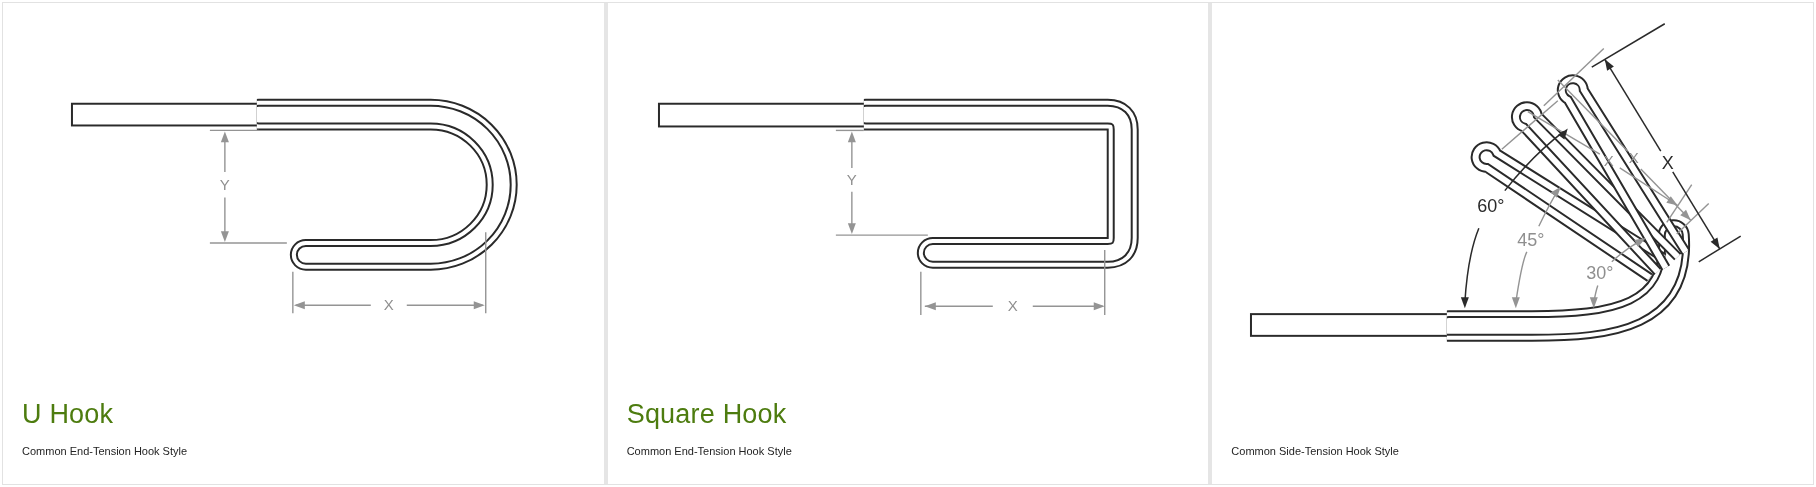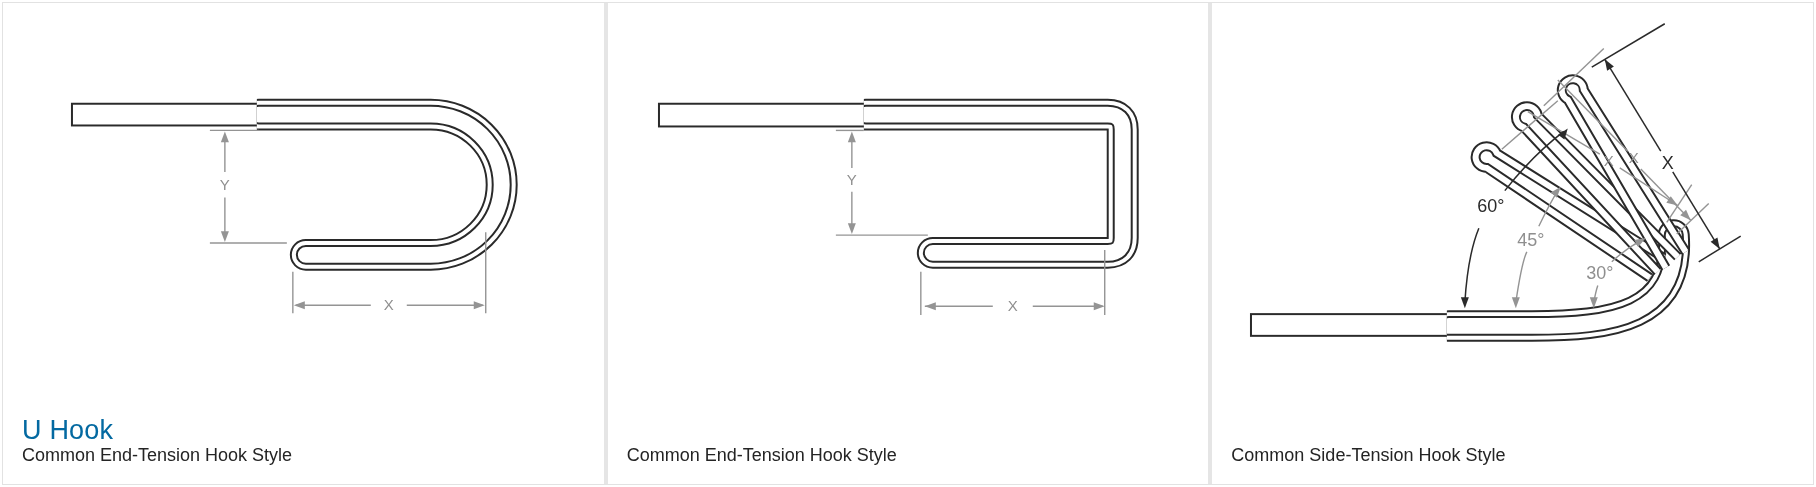--- a/index.html
+++ b/index.html
@@ -6,29 +6,29 @@
   .board{
     position:absolute; left:2px; top:2px; width:1810px; height:481px;
     background:#e5e5e5; border:1px solid #e2e2e2;
     display:flex; gap:4px; overflow:hidden;
   }
   .card{
     flex:1 1 0; position:relative; background:#ffffff; overflow:hidden;
   }
   .card svg.diagram{ position:absolute; left:0; top:0; width:100%; height:100%; }
   .caption-title{
-    position:absolute; left:19px; top:412px;
+    position:absolute; left:19px; top:396px;
     font-family:"Liberation Sans", sans-serif;
-    font-size:27px; font-weight:400; color:#0369a1; letter-spacing:.2px;
+    font-size:27px; font-weight:400; color:#4d7c0f; letter-spacing:.2px;
     white-space:nowrap;
   }
   .caption-sub{
     position:absolute; left:19px; top:442px;
     font-family:"Liberation Sans", sans-serif;
-    font-size:18px; font-weight:400; color:#242424;
+    font-size:11px; font-weight:400; color:#242424;
     white-space:nowrap;
   }
   svg text{
     font-family:"Liberation Sans", sans-serif;
   }
   .dim-text{ fill:#8f8f8f; font-size:15px; }
   .dim-text-lg{ fill:#8f8f8f; font-size:18px; }
   .dim-text-dark{ fill:#2a2a2a; font-size:18px; }
   .wire-outline{ stroke:#2a2a2a; fill:#ffffff; stroke-width:2; }
   .dimline{ stroke:#949494; stroke-width:1.4; fill:none; }
@@ -118,20 +118,21 @@
         <line class="dimline" x1="313" y1="272" x2="313" y2="316"></line>
         <line class="dimline" x1="497" y1="250" x2="497" y2="316"></line>
         <line class="dimline" x1="317" y1="307" x2="385" y2="307"></line>
         <line class="dimline" x1="425" y1="307" x2="495" y2="307"></line>
         <polygon class="dimfill" points="328,303 328,311 317,307"></polygon>
         <polygon class="dimfill" points="486,303 486,311 497,307"></polygon>
         <text class="dim-text" x="405" y="312" text-anchor="middle">X</text>
       </g>
     </svg>
 
+    <div class="caption-title">Square Hook</div>
     <div class="caption-sub">Common End-Tension Hook Style</div>
   </section>
 
   <section class="card">
     <svg class="diagram" viewBox="0 0 601 487" preserveAspectRatio="none">
       <defs>
         <clipPath id="clip3">
             <rect x="235" y="140" width="330" height="260"></rect>
           </clipPath>
       </defs>

